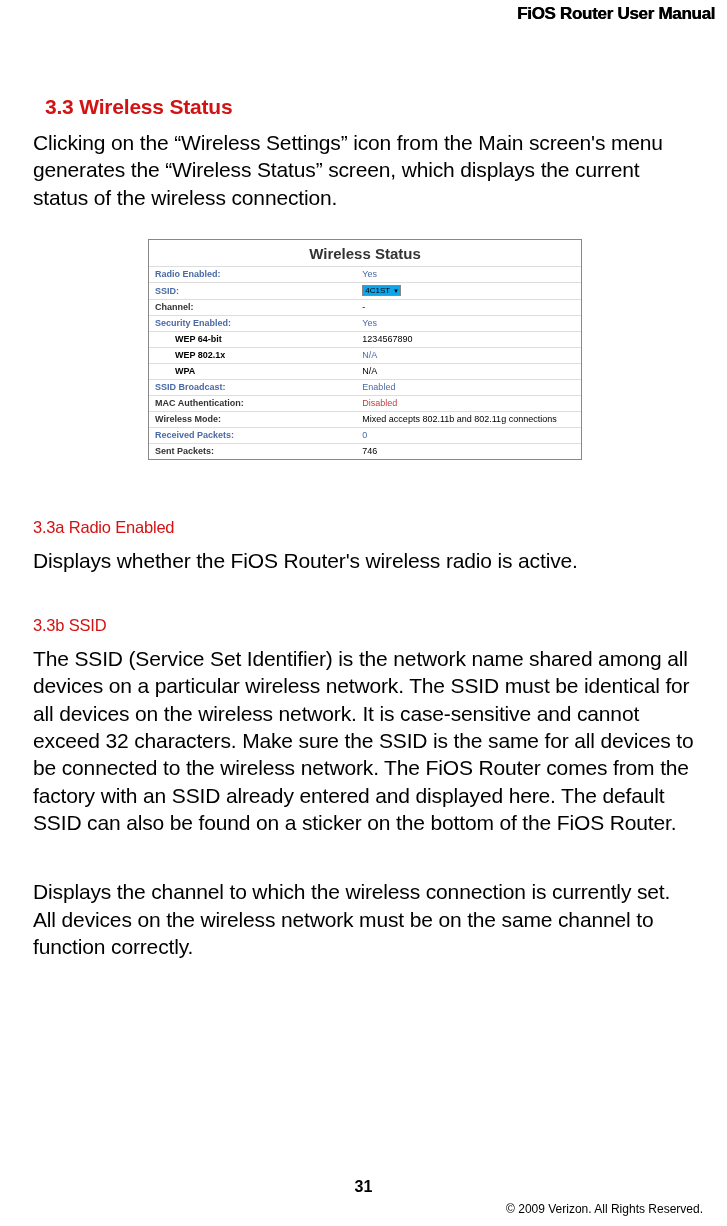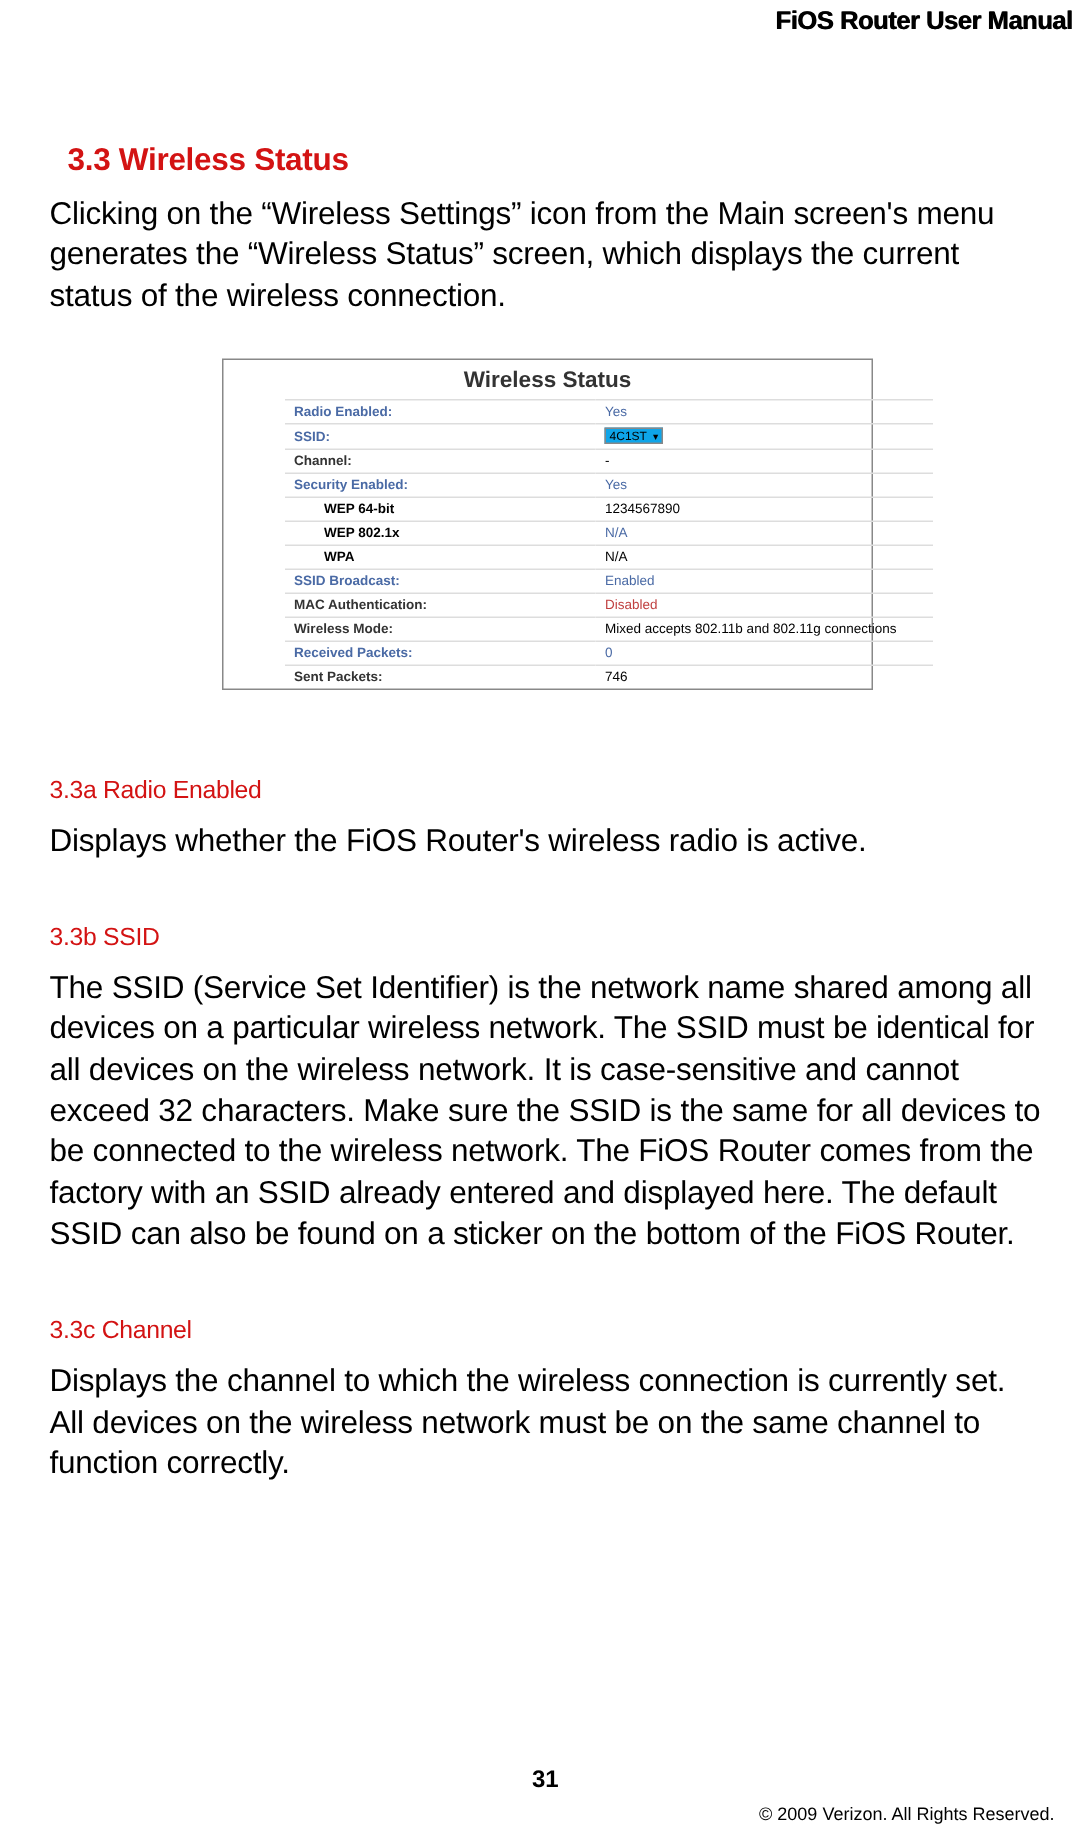--- a/index.html
+++ b/index.html
@@ -54,21 +54,20 @@
   .screenshot-title {
     text-align: center;
     font-size: 15px;
     font-weight: 700;
     color: #333;
     padding: 5px 0 4px 0;
   }
   .status-table {
     width: 100%;
     border-collapse: collapse;
-    margin-left: 41px;
   }
   .status-table td {
     padding: 2.5px 6px;
     border-top: 1px solid #ddd;
     vertical-align: middle;
   }
   .status-table td:first-child {
     width: 48%;
     font-weight: 700;
     color: #333;
@@ -180,19 +179,18 @@
   <h3 class="red">3.3a  Radio Enabled</h3>
   <p class="body">Displays whether the FiOS Router's wireless radio is active.</p>
 
   <div class="sec-gap"></div>
 
   <h3 class="red">3.3b  SSID</h3>
   <p class="body">The SSID (Service Set Identifier) is the network name shared among all devices on a particular wireless network. The SSID must be identical for all devices on the wireless network. It is case-sensitive and cannot exceed 32 characters. Make sure the SSID is the same for all devices to be connected to the wireless network. The FiOS Router comes from the factory with an SSID already entered and displayed here. The default SSID can also be found on a sticker on the bottom of the FiOS Router.</p>
 
   <div class="sec-gap"></div>
 
-  <h3 class="red">3.3c  Channel</h3>
   <p class="body">Displays the channel to which the wireless connection is currently set. All devices on the wireless network must be on the same channel to function correctly.</p>
 
 </div>
 
 <div class="page-number">31</div>
 <div class="copyright">© 2009 Verizon. All Rights Reserved.</div>
 
 </body></html>

